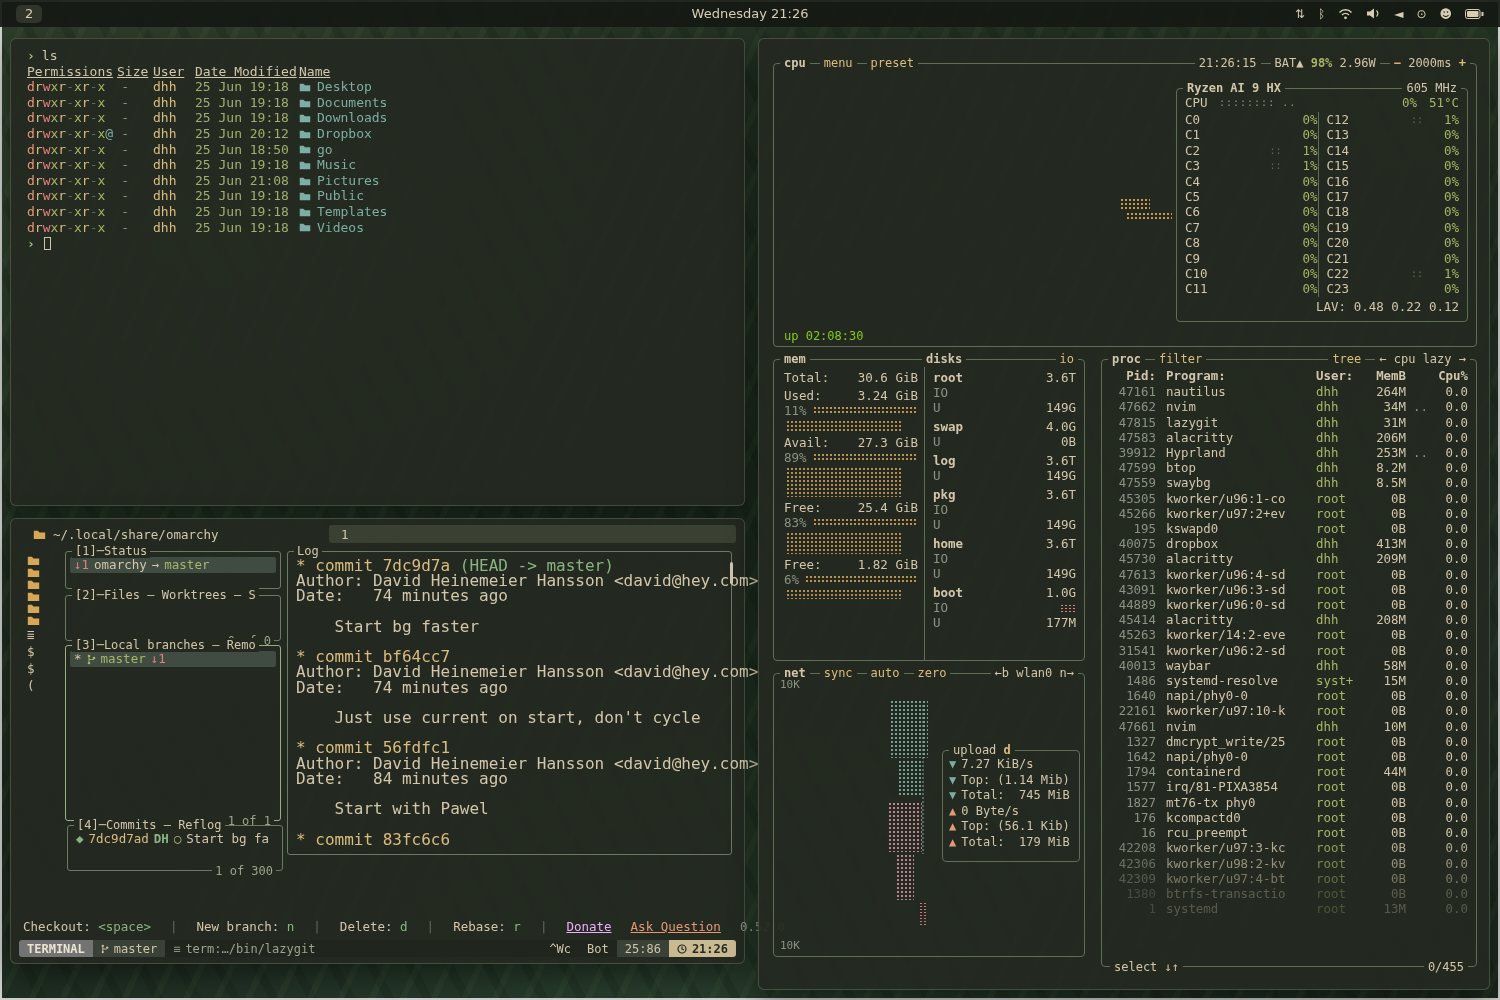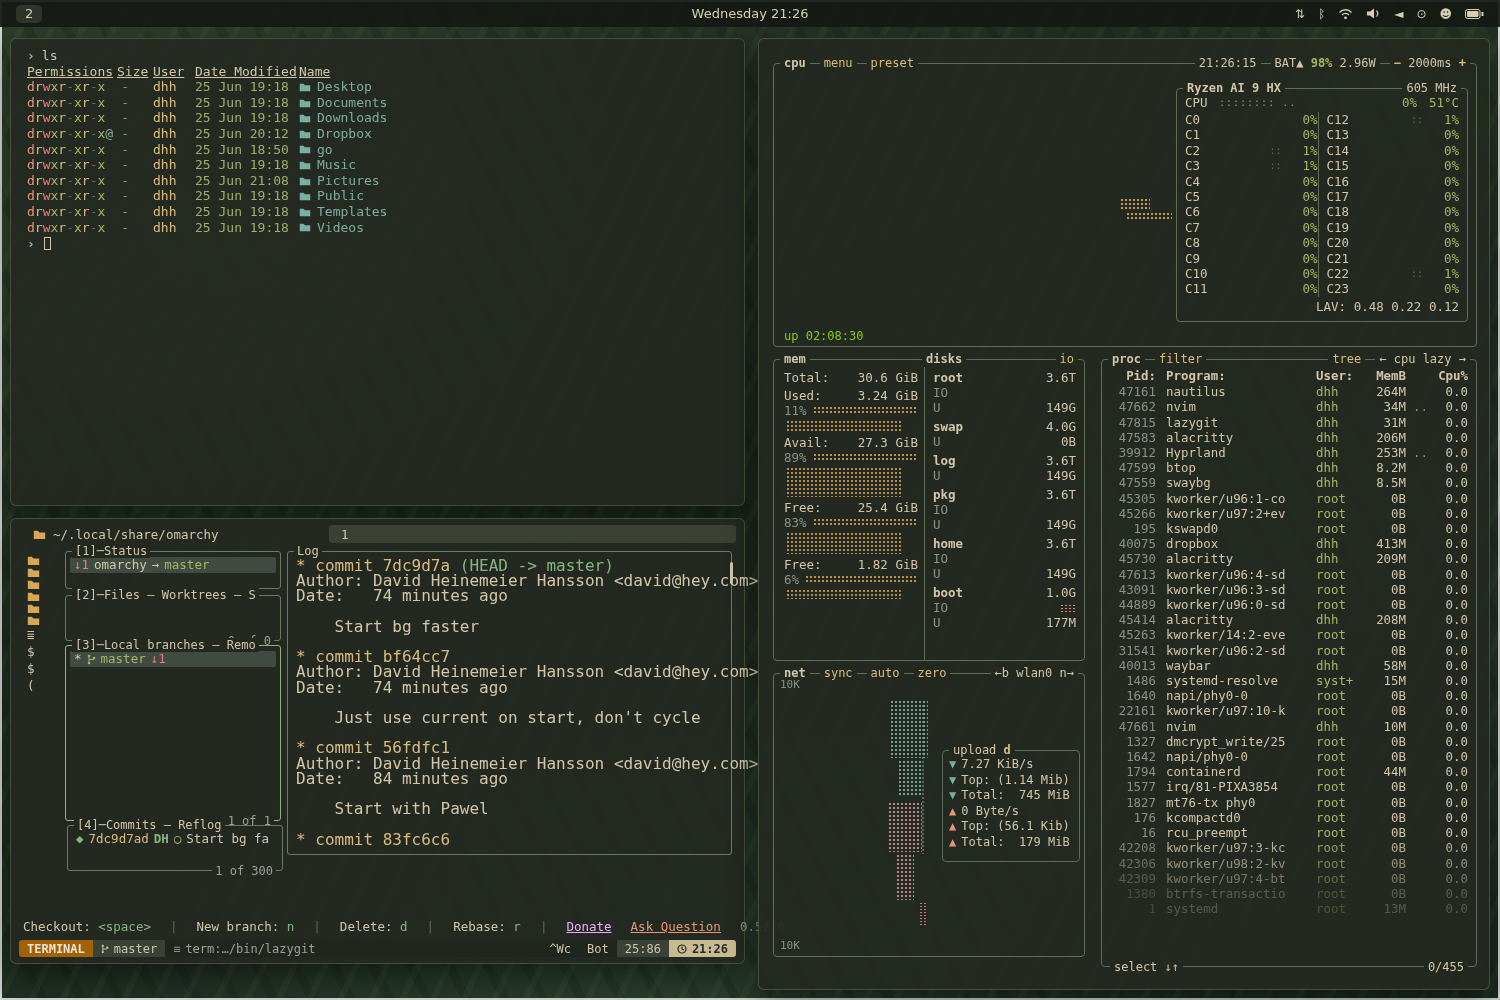--- a/index.html
+++ b/index.html
@@ -73,21 +73,21 @@
   .log-body{padding:6px 8px;font-size:16px;line-height:15.2px}
   .log-line{white-space:pre;min-height:15.2px}
   .scrollbar{position:absolute;right:-2px;top:10px;width:3px;height:22px;background:#cfc6aa;border-radius:2px}
   .cmd-body{padding:5px 8px;white-space:pre}
   .lg-keybar{position:absolute;left:12px;right:10px;top:400px;display:flex;gap:19px;align-items:center;white-space:pre}
   .link{text-decoration:underline;cursor:pointer}
   .link.red{color:#f0abfc}.link.org{color:#e69875}
   .lg-status{position:absolute;left:8px;right:8px;bottom:6px;height:17px;display:flex;align-items:center;
     font-size:12px;background:#20251d;border-radius:3px;overflow:hidden}
   .seg{padding:0 8px;height:100%;display:flex;align-items:center;gap:5px;color:#cfc6aa}
-  .seg-mode{background:#a16207;color:#eae4d1;font-weight:bold}
+  .seg-mode{background:#737373;color:#eae4d1;font-weight:bold}
   .seg-branch{background:#3a4237}
   .seg-file{color:#9aa48e}
   .flex-sp{flex:1}
   .seg-lines{background:#3a4237}
   .seg-time{background:#c9ba92;color:#262b22;font-weight:bold}
 
   
   .bt{left:758px;top:38px;width:732px;height:952px;font-size:12.5px}
   .bx{position:absolute;border:1px solid #5f6e55;border-radius:4px}
   .bx-top{position:absolute;top:-9px;left:6px;right:6px;display:flex;justify-content:space-between;pointer-events:none}

